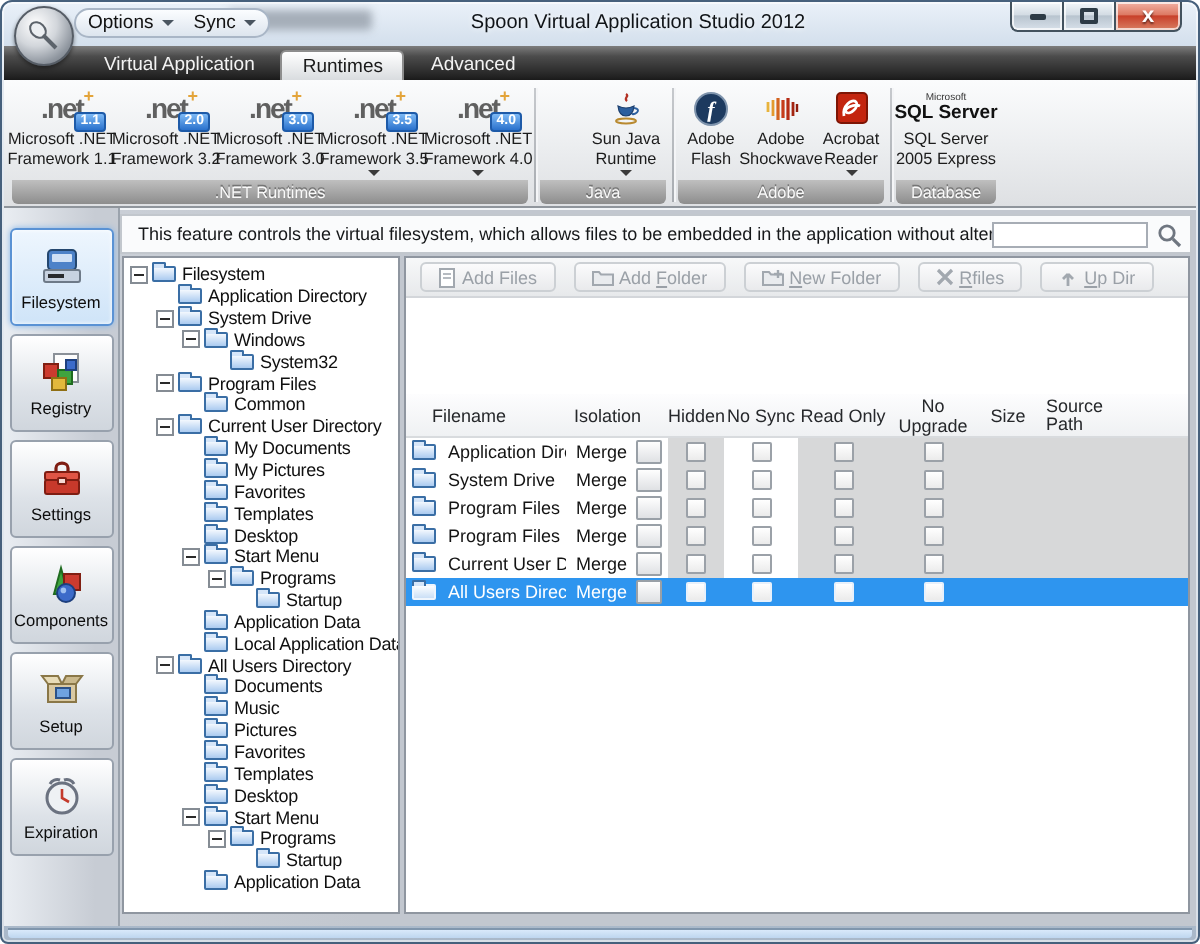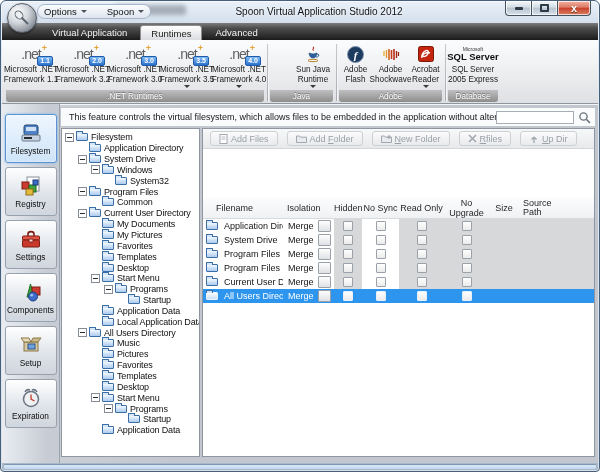--- a/index.html
+++ b/index.html
@@ -11,21 +11,21 @@
     box-shadow: inset 0 0 0 1px rgba(255,255,255,.55); }
   .window::after { content:""; position:absolute; left:3px; right:3px; bottom:2px; height:4px;
     border-radius:0 0 2px 2px; background:linear-gradient(#d9e9fa,#bed6ef); box-shadow:0 -1px 0 #8096ad; }
 
   
   .titlebar { position:absolute; left:0; top:0; right:0; height:22px; }
   .logo { position:absolute; left:6px; top:2px; width:30px; height:30px; border-radius:50%;
     background:radial-gradient(circle at 35% 30%, #ffffff, #d2d6db 40%, #9097a0 72%, #676d75);
     border:1px solid #565d66; z-index:9; box-shadow:0 1px 2px rgba(0,0,0,.45); display:flex; align-items:center; justify-content:center; }
   .menupill { position:absolute; left:36px; top:3px; height:15px; display:flex; align-items:center;
-    padding:0 6px; gap:20px; border-radius:8px; border:1px solid #a9b6c6;
+    padding:0 6px; gap:10px; border-radius:8px; border:1px solid #a9b6c6;
     background:linear-gradient(#fbfdff,#dde5ee); z-index:8; }
   .menuitem { display:flex; align-items:center; gap:4px; font-size:9.5px; color:#111; cursor:default; }
   .mcaret { width:0; height:0; border-left:3px solid transparent; border-right:3px solid transparent; border-top:3px solid #4a5560; }
   .redacted { position:absolute; left:113px; top:4px; width:72px; height:10px; background:#919aa5; opacity:.75; filter:blur(2px); border-radius:2px; }
   .title { position:absolute; left:318px; top:5px; transform:translateX(-50%); font-size:10px; color:#101418; white-space:nowrap; text-shadow:0 0 3px #fff; }
   .winctl { position:absolute; top:0; right:8px; display:flex; z-index:9; }
   .wbtn { width:26px; height:15px; border:1px solid #43525e; border-top:none; display:flex; align-items:center; justify-content:center;
     background:linear-gradient(#f4f8fb, #d3dce4 45%, #b8c4cf 50%, #d8e1ea); box-shadow:inset 0 0 0 1px rgba(255,255,255,.7); }
   .wbtn.min { border-radius:0 0 0 4px; border-right:none; }
   .wbtn.max { border-right:none; }
@@ -46,21 +46,21 @@
   .rgroup { display:flex; flex-direction:column; height:60px; }
   .rbuttons { flex:1; display:flex; align-items:stretch; }
   .rstrip { height:12px; margin:0 1px; background:linear-gradient(#bfbfbf,#8d8d8d); border-radius:0 0 3px 3px;
     color:#fafafa; font-size:8.2px; display:flex; align-items:center; justify-content:center; text-shadow:0 -1px 0 rgba(0,0,0,.35); }
   .rdivider { width:1px; margin:2px 1px 2px 2px; background:linear-gradient(#c6c9cd,#a7abb0); box-shadow:1px 0 0 #f4f5f7; }
   .rbtn { display:flex; flex-direction:column; align-items:center; padding-top:3px; position:relative; cursor:default; }
   .rlbl { font-size:8.2px; line-height:9.5px; text-align:center; color:#1c1c1c; margin-top:2px; white-space:nowrap; }
   .caret { width:0; height:0; border-left:3px solid transparent; border-right:3px solid transparent; border-top:3px solid #3a3a3a; margin-top:1px; }
   .netbtn { width:52px; }
   .neticon { position:relative; height:18px; display:flex; align-items:center; justify-content:center; width:100%; }
-  .netword { font-weight:normal; font-size:14px; color:#606060; letter-spacing:-1px; }
+  .netword { font-weight:bold; font-size:14px; color:#606060; letter-spacing:-1px; }
   .netword::before { content:"."; }
   .netplus { position:absolute; top:-2px; right:10px; color:#e3a43a; font-weight:bold; font-size:9px; }
   .netbadge { position:absolute; right:4px; bottom:-3px; background:linear-gradient(#7ebaf6, var(--badge_blue)); border:1px solid #1d5aa8;
     color:#fff; font-size:7px; font-weight:bold; padding:0 2px; border-radius:2px; line-height:8px; }
   .javabtn { width:42px;margin-left:23px; }
   .adobebtn { width:35px; }
   .sqlbtn { width:52px; }
   .iconbox { height:18px; display:flex; flex-direction:column; align-items:center; justify-content:center; }
   .sqlms { font-size:5px; color:#333; line-height:5px; }
   .sqlmain { font-size:9.5px; font-weight:bold; color:#111; line-height:10px; }
@@ -132,21 +132,21 @@
         <ellipse cx="6" cy="6" rx="3.4" ry="4.4" transform="rotate(-45 6 6)" fill="#eceff2" stroke="#5c636b"></ellipse>
         <line x1="8.5" y1="8.5" x2="15" y2="15" stroke="#5c636b" stroke-width="2"></line>
       </svg>
     </div>
     <div class="menupill">
       <div class="menuitem">
           <span>Options</span>
           <span class="mcaret"></span>
         </div>
       <div class="menuitem">
-          <span>Spoon</span>
+          <span>Sync</span>
           <span class="mcaret"></span>
         </div>
     </div>
     <div class="redacted"></div>
     <div class="title">Spoon Virtual Application Studio 2012</div>
     <div class="winctl">
       <div class="wbtn min">
           <span class="minbar"></span>
         </div>
       <div class="wbtn max">
@@ -445,20 +445,25 @@
       </div>
     <div class="ti" style="--lvl:2">
         <span class="exp none"></span>
         <span class="fi"></span>
         <span>Local Application Data</span>
       </div>
     <div class="ti" style="--lvl:1">
         <span class="exp"></span>
         <span class="fi"></span>
         <span>All Users Directory</span>
+      </div>
+    <div class="ti" style="--lvl:2">
+        <span class="exp none"></span>
+        <span class="fi"></span>
+        <span>Documents</span>
       </div>
     <div class="ti" style="--lvl:2">
         <span class="exp none"></span>
         <span class="fi"></span>
         <span>Music</span>
       </div>
     <div class="ti" style="--lvl:2">
         <span class="exp none"></span>
         <span class="fi"></span>
         <span>Pictures</span>

